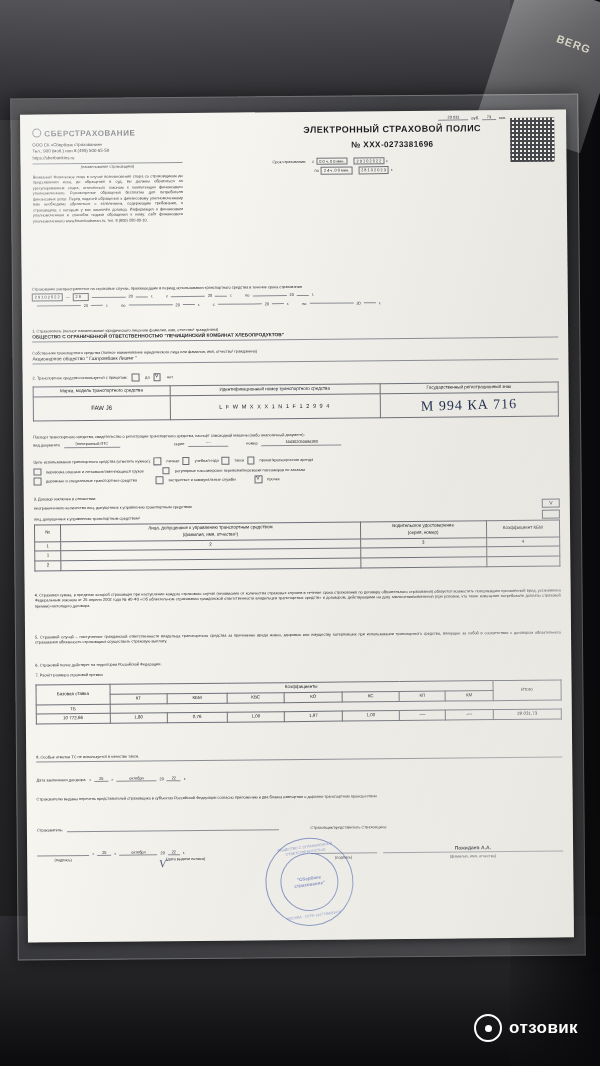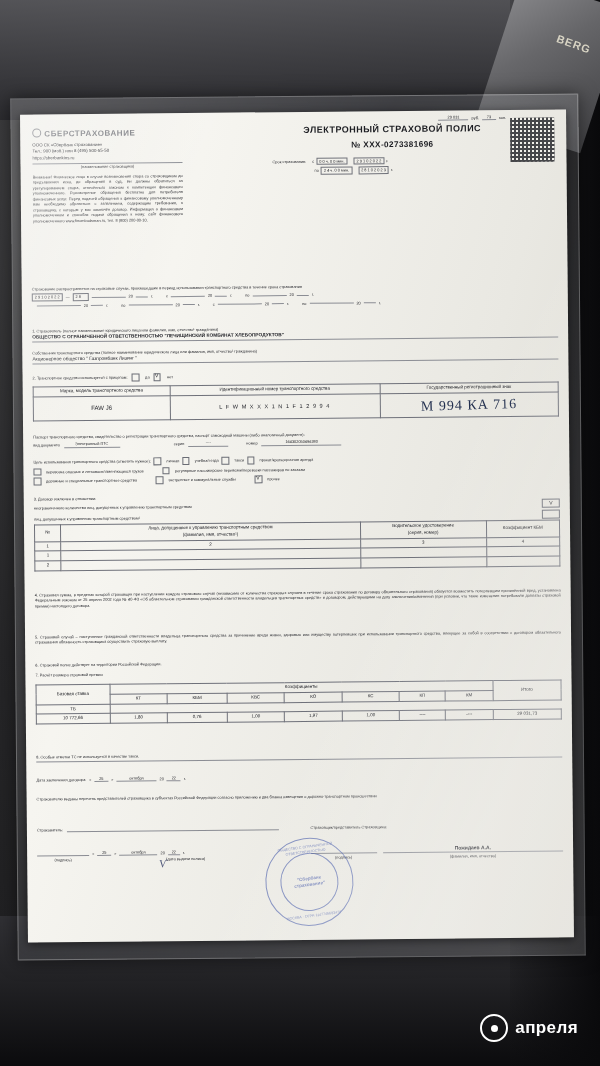--- a/index.html
+++ b/index.html
@@ -457,15 +457,15 @@
 страхование"</div>
       <div class="bot">МОСКВА  ·  ОГРН 1147746683479</div>
     </div>
 
   </div>
 
   <div class="wm">
     <div class="ring">
         <i></i>
       </div>
-    <div class="txt">апреля</div>
+    <div class="txt">отзовик</div>
   </div>
 </div>
 
 </body></html>

